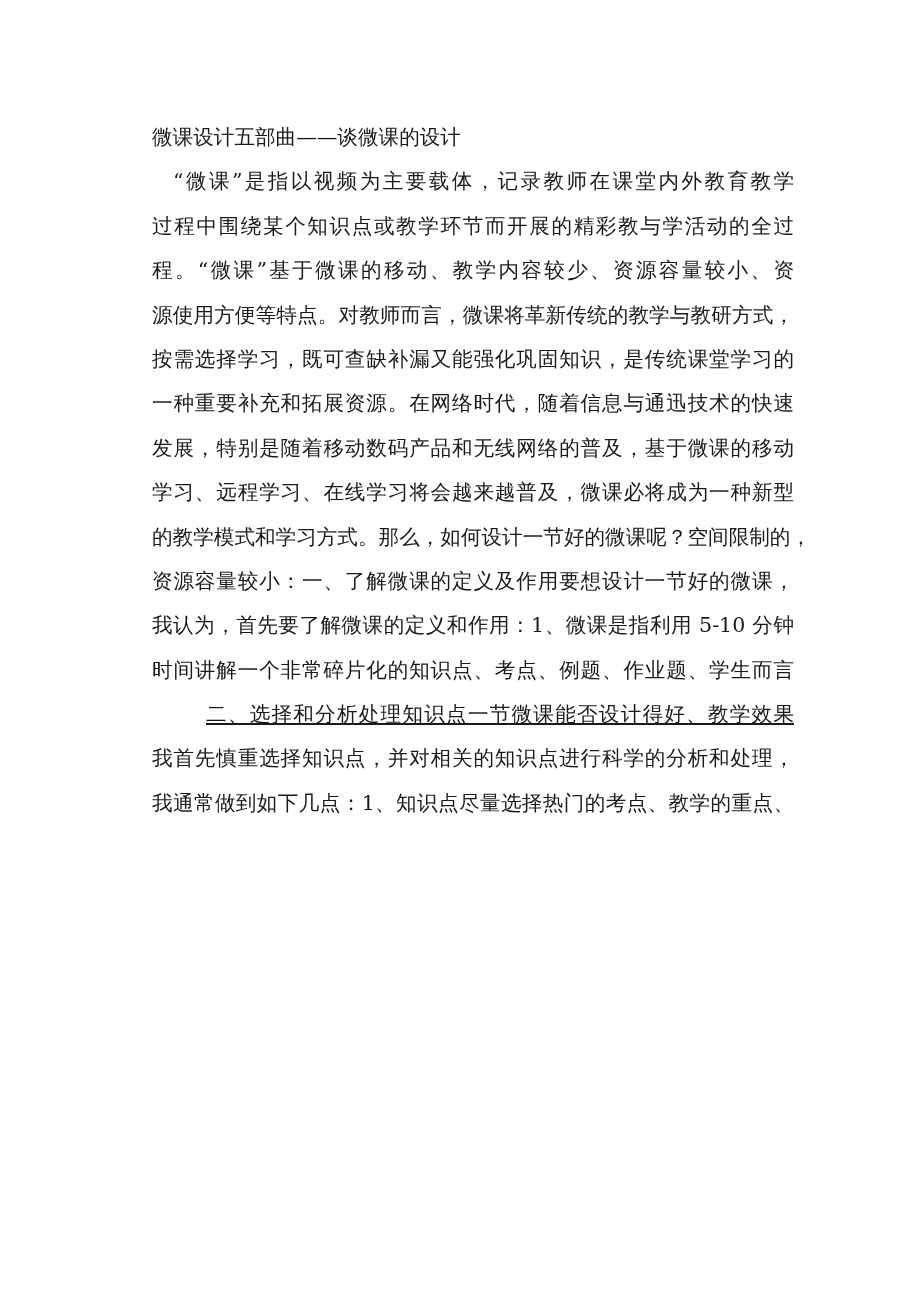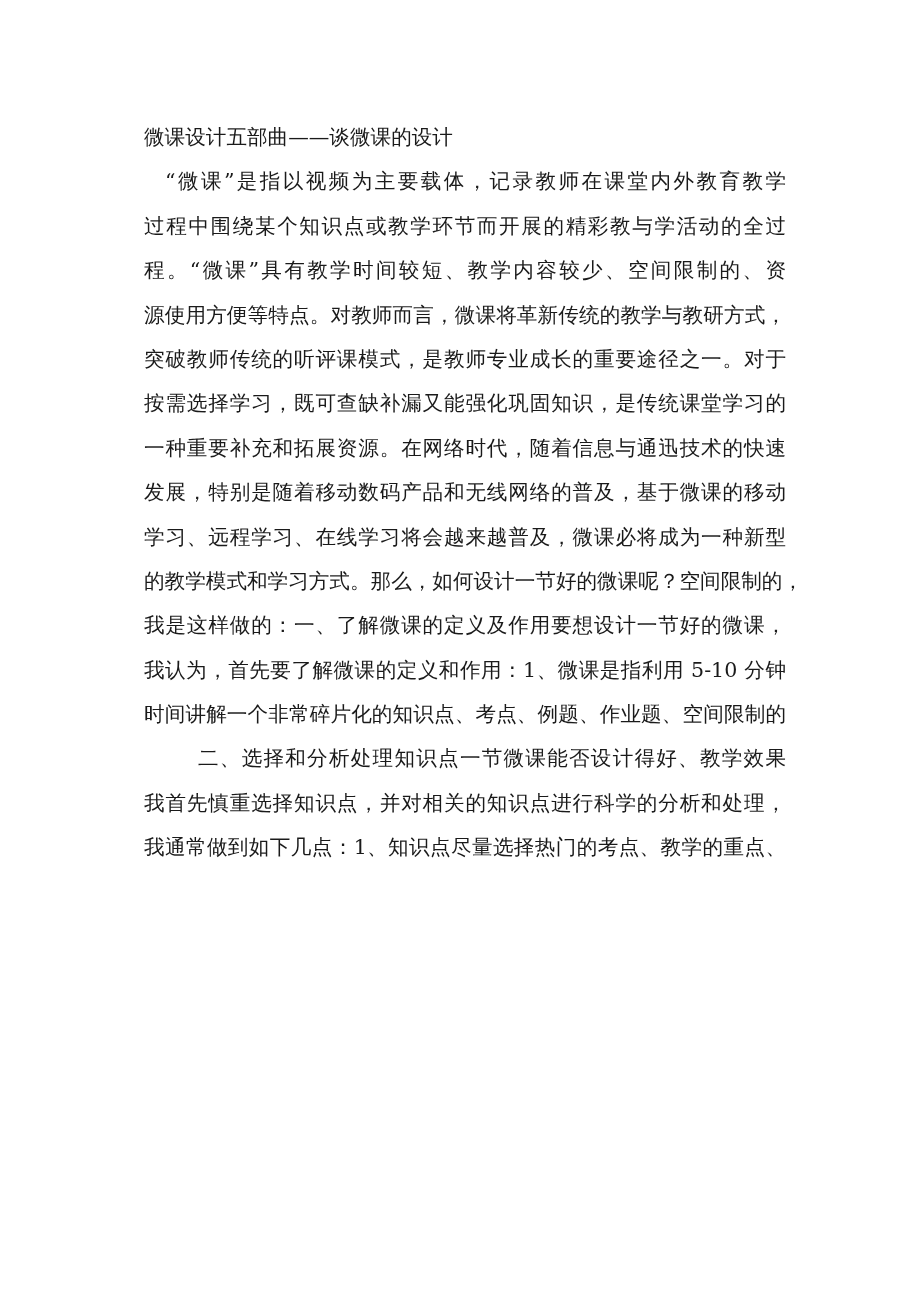--- a/index.html
+++ b/index.html
@@ -10,21 +10,21 @@
     body {
       width: 920px;
       height: 1302px;
       position: relative;
       overflow: hidden;
       font-family: "DejaVu Serif", "Liberation Serif", serif;
       color: #1a1a1a;
     }
     .page {
       position: absolute;
-      left: 144px;
+      left: 152px;
       top: 122px;
       width: 642px;
     }
     .line {
       display: block;
       height: 44.4px;
       line-height: 30px;
       font-size: 20.6px;
       white-space: nowrap;
       text-align: justify;
@@ -33,42 +33,42 @@
     }
     .line.title {
       text-align: left;
       text-align-last: left;
     }
     .line.indent-1 {
       padding-left: 21px;
     }
     .line.indent-2 {
       padding-left: 54px;
+      text-decoration: underline;
     }
   </style>
 </head>
 <body>
 
 <div class="page">
   <span class="line title">微课设计五部曲——谈微课的设计</span>
 
   <div>
     <span class="line indent-1">“微课”是指以视频为主要载体，记录教师在课堂内外教育教学</span>
     <span class="line">过程中围绕某个知识点或教学环节而开展的精彩教与学活动的全过</span>
-    <span class="line">程。“微课”具有教学时间较短、教学内容较少、空间限制的、资</span>
+    <span class="line">程。“微课”基于微课的移动、教学内容较少、资源容量较小、资</span>
     <span class="line">源使用方便等特点。对教师而言，微课将革新传统的教学与教研方式，</span>
-    <span class="line">突破教师传统的听评课模式，是教师专业成长的重要途径之一。对于</span>
     <span class="line">按需选择学习，既可查缺补漏又能强化巩固知识，是传统课堂学习的</span>
     <span class="line">一种重要补充和拓展资源。在网络时代，随着信息与通迅技术的快速</span>
     <span class="line">发展，特别是随着移动数码产品和无线网络的普及，基于微课的移动</span>
     <span class="line">学习、远程学习、在线学习将会越来越普及，微课必将成为一种新型</span>
     <span class="line">的教学模式和学习方式。那么，如何设计一节好的微课呢？空间限制的，</span>
-    <span class="line">我是这样做的：一、了解微课的定义及作用要想设计一节好的微课，</span>
+    <span class="line">资源容量较小：一、了解微课的定义及作用要想设计一节好的微课，</span>
     <span class="line">我认为，首先要了解微课的定义和作用：1、微课是指利用 5-10 分钟</span>
-    <span class="line">时间讲解一个非常碎片化的知识点、考点、例题、作业题、空间限制的</span>
+    <span class="line">时间讲解一个非常碎片化的知识点、考点、例题、作业题、学生而言</span>
   </div>
 
   <div>
     <span class="line indent-2">二、选择和分析处理知识点一节微课能否设计得好、教学效果</span>
     <span class="line">我首先慎重选择知识点，并对相关的知识点进行科学的分析和处理，</span>
     <span class="line">我通常做到如下几点：1、知识点尽量选择热门的考点、教学的重点、</span>
   </div>
 </div>
 
 </body></html>

